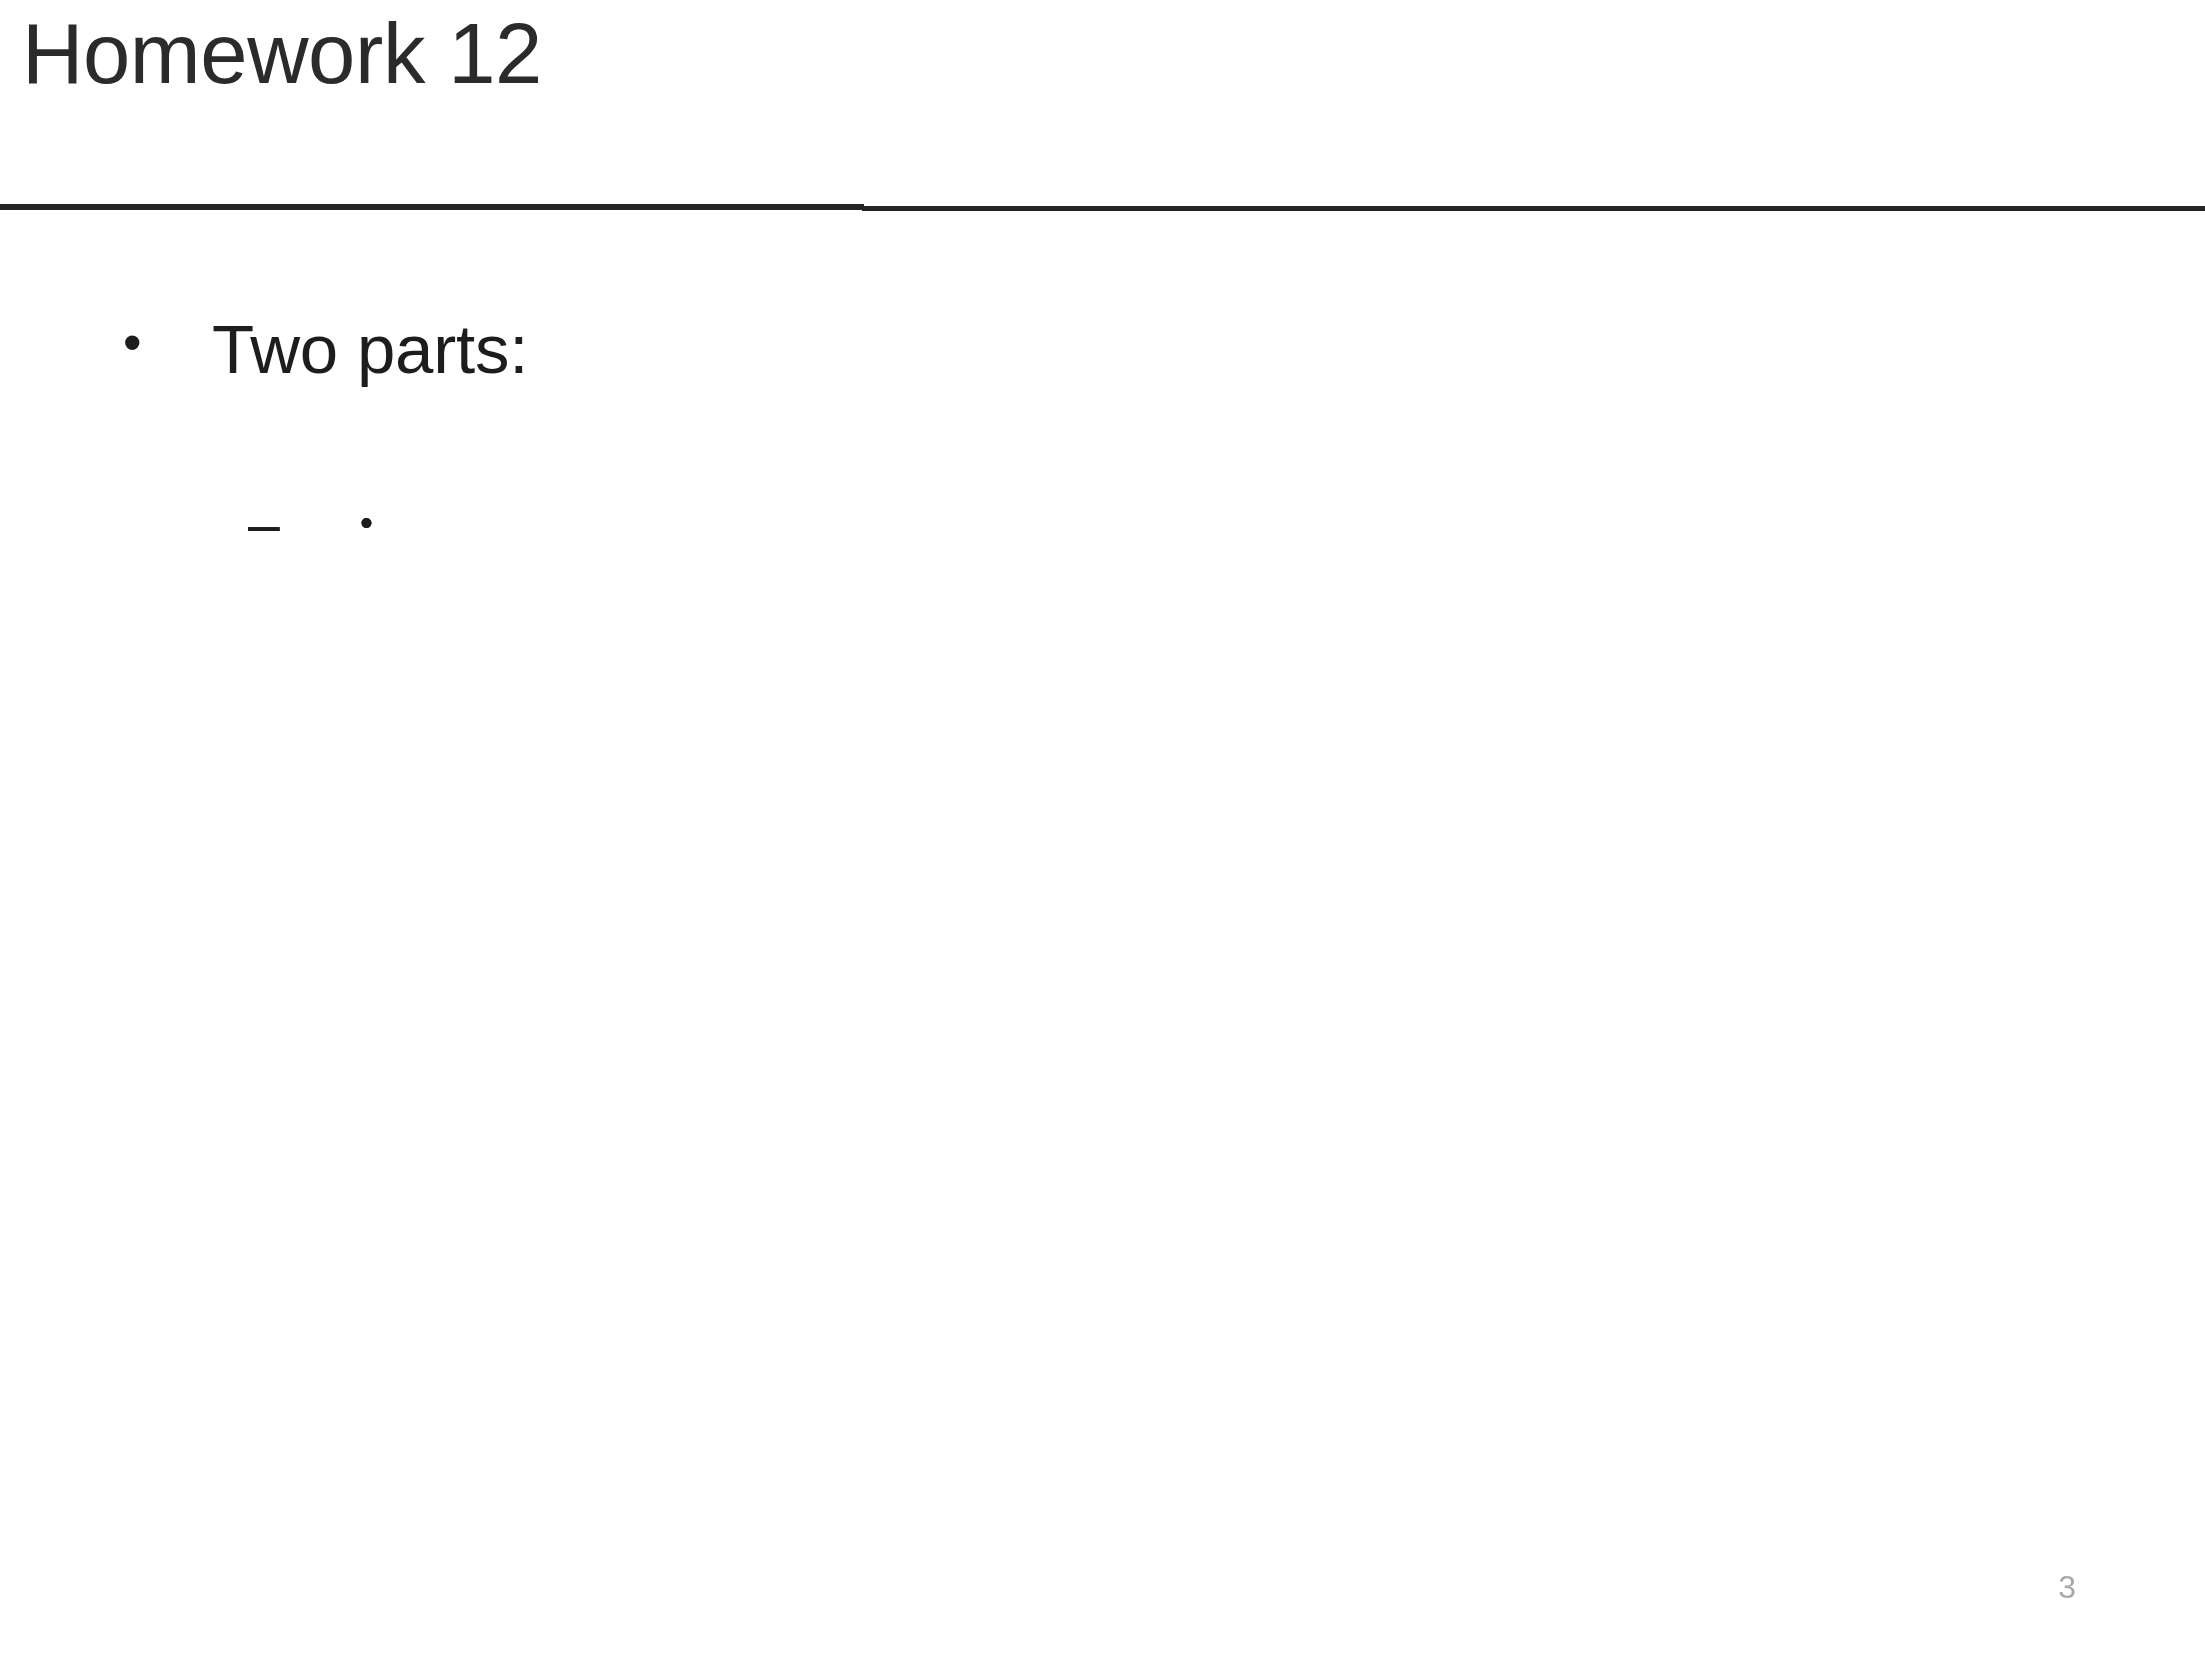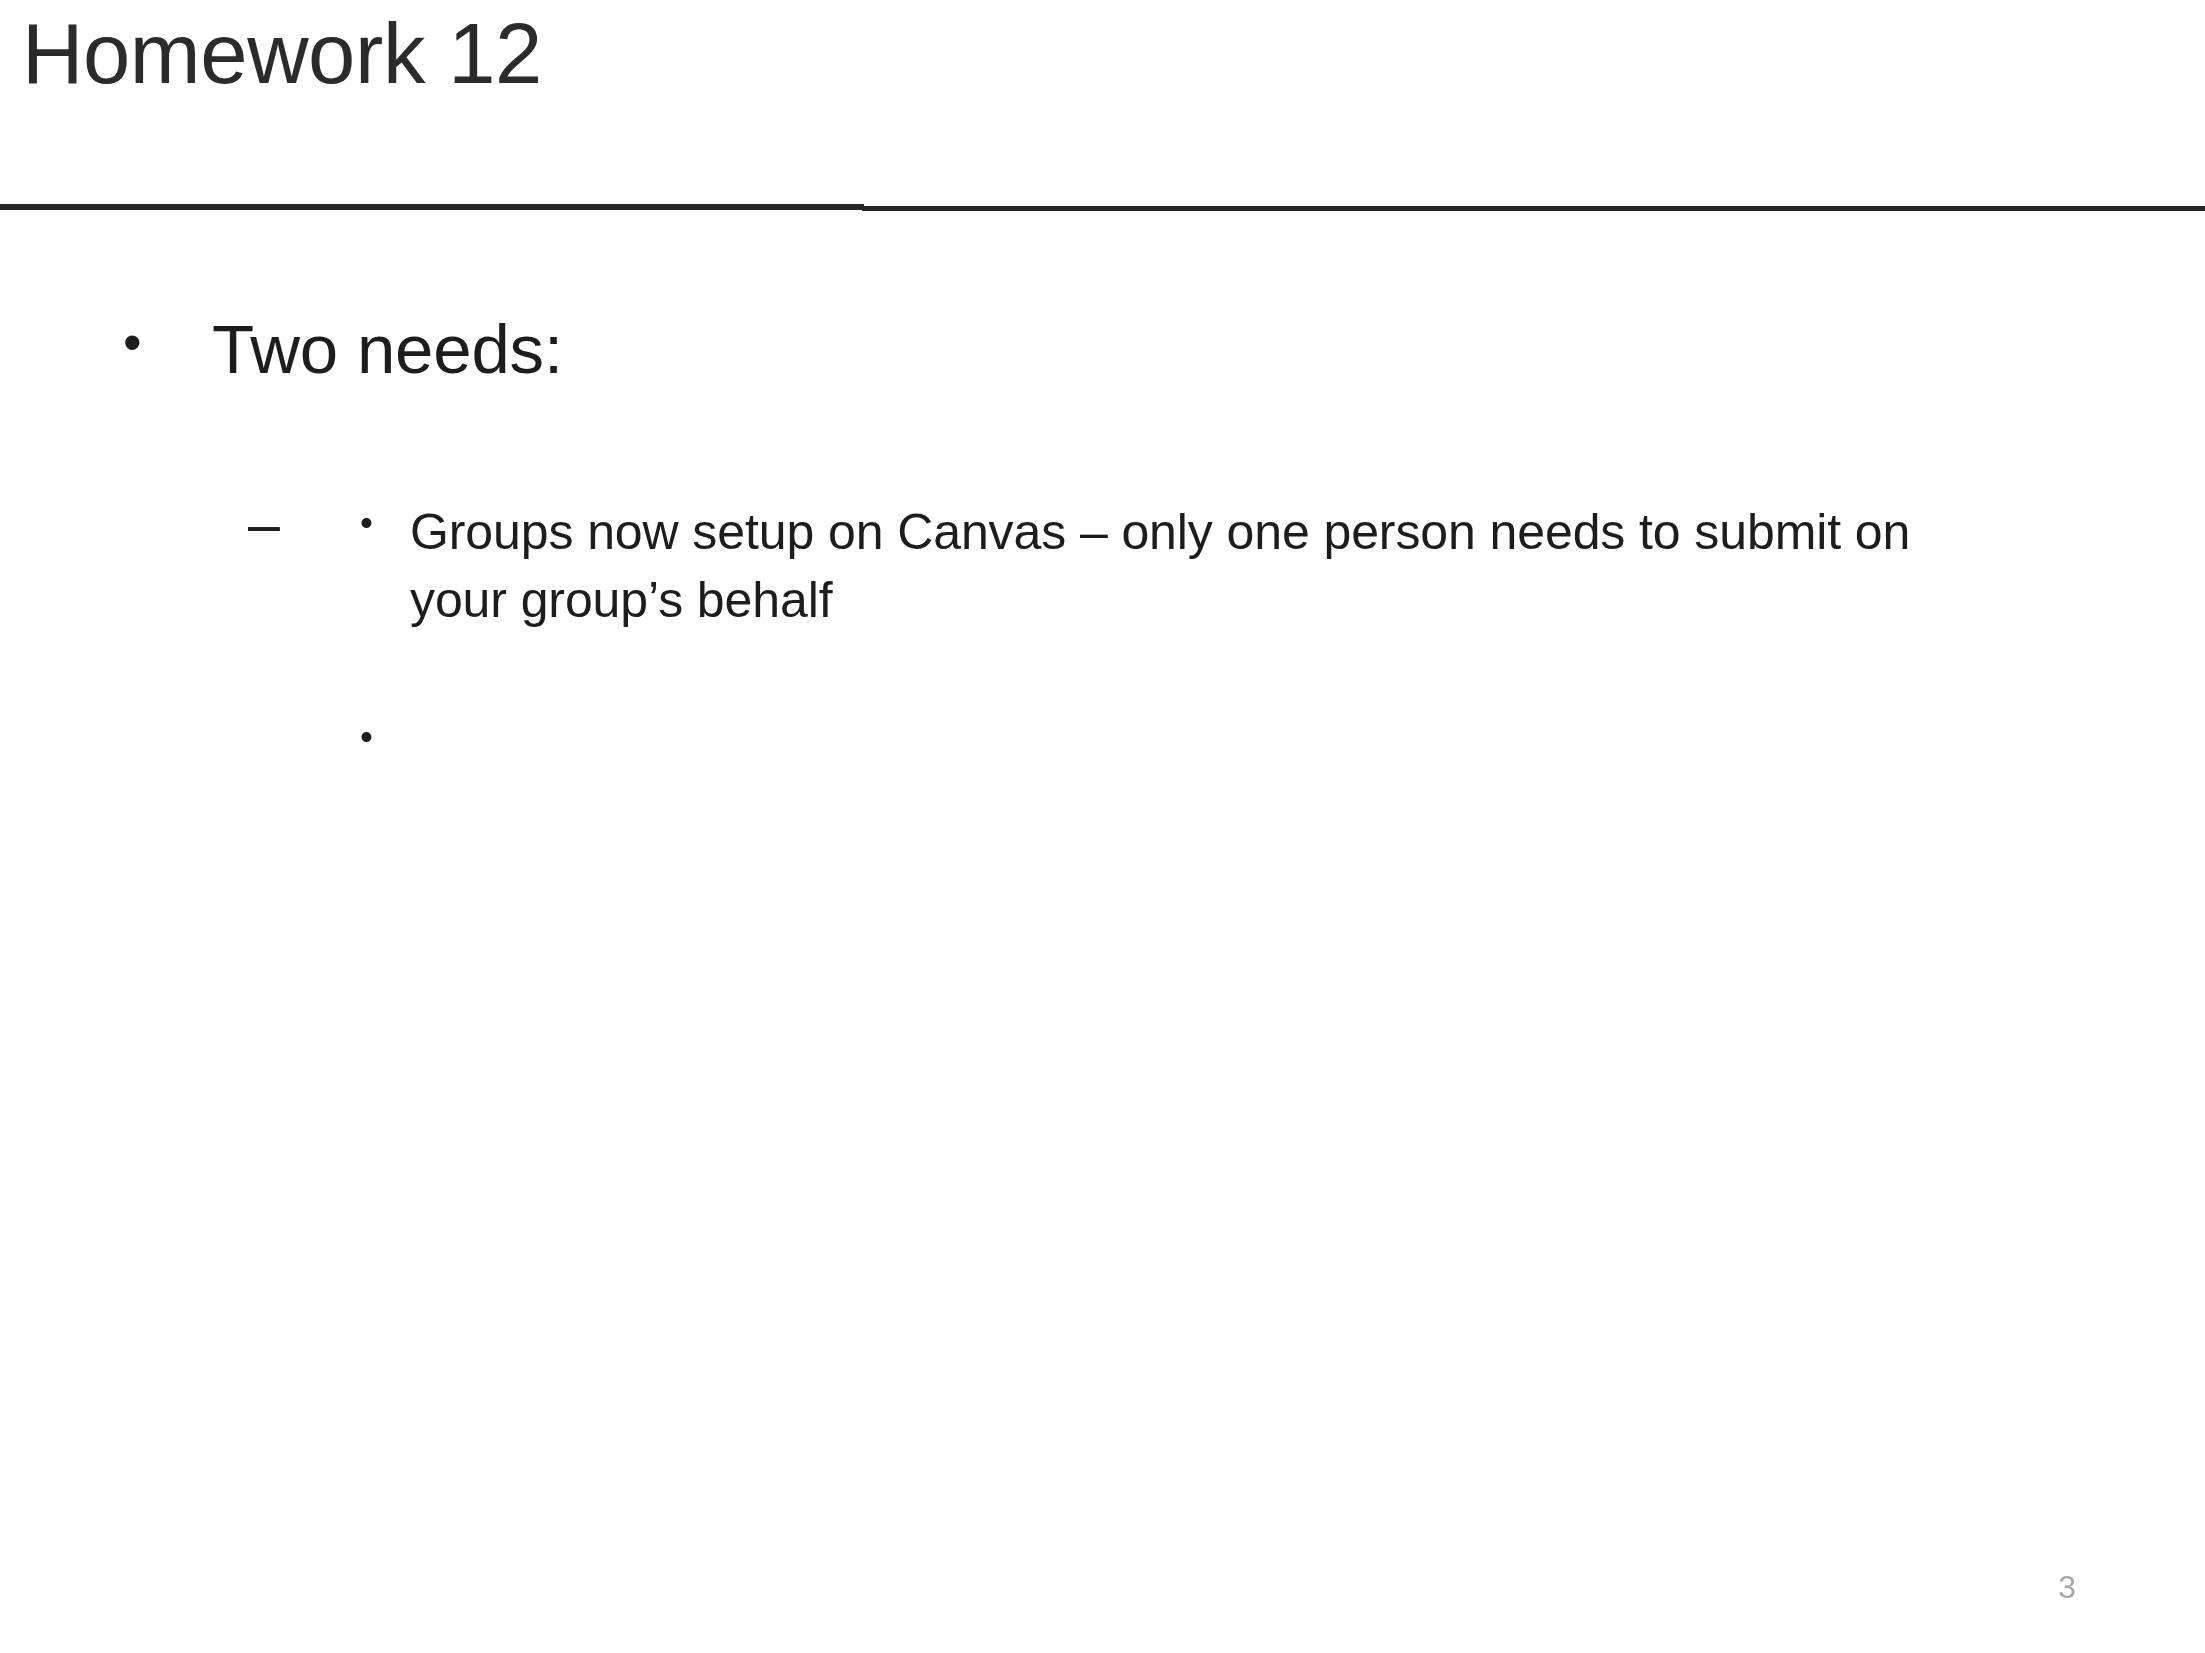--- a/index.html
+++ b/index.html
@@ -157,34 +157,33 @@
 
   <div class="title-rule">
     <div class="seg-left"></div>
     <div class="seg-right"></div>
   </div>
 
   <div class="body-area">
 
     <div class="bullet-row lvl1">
       <span class="marker">•</span>
-      <span class="btext">Two needs:</span>
+      <span class="btext">Two parts:</span>
     </div>
 
     <div class="bullet-row lvl2">
       <span class="marker">–</span>
     </div>
 
     <div class="bullet-row lvl2">
       <span class="marker">–</span>
     </div>
 
     <div class="bullet-row lvl3">
       <span class="marker">•</span>
-      <span class="btext">Groups now setup on Canvas – only one person needs to submit on your group’s behalf</span>
     </div>
 
     <div class="bullet-row lvl3 lvl3-tight">
       <span class="marker">•</span>
     </div>
 
   </div>
 
   <div class="page-number">3</div>
 

